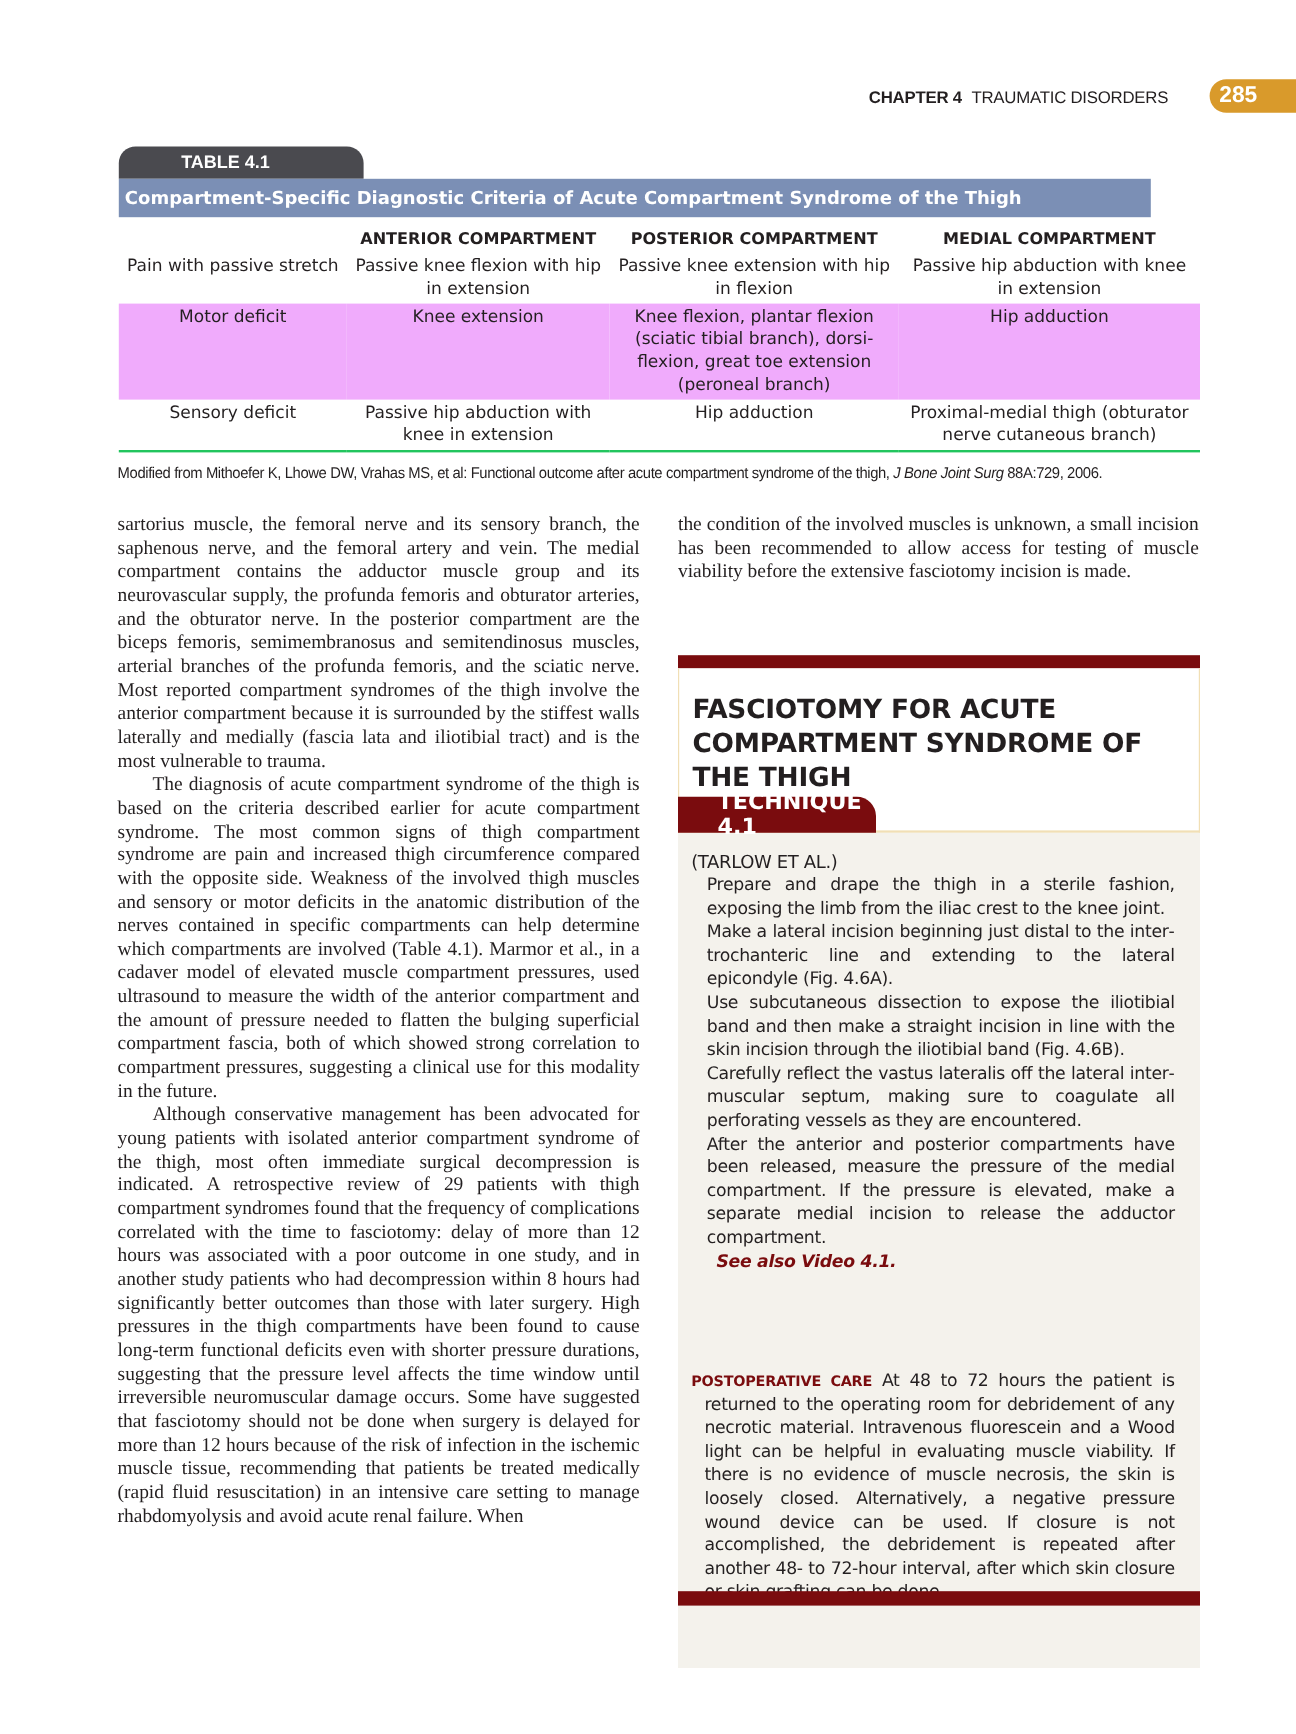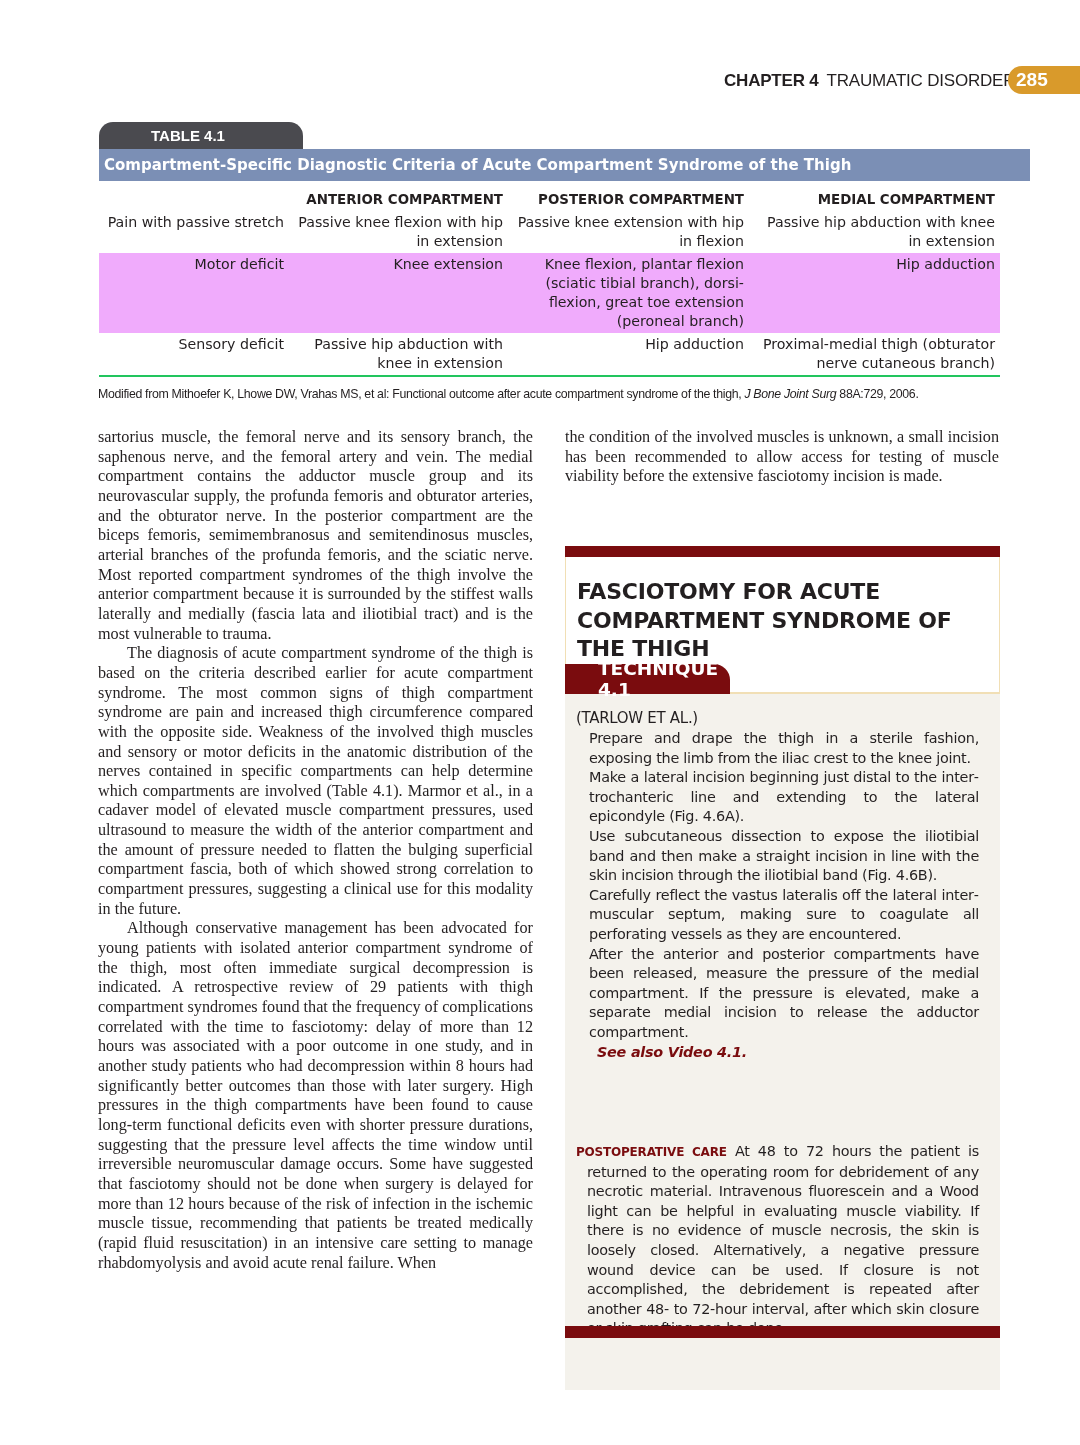--- a/index.html
+++ b/index.html
@@ -5,48 +5,48 @@
   html, body { margin: 0; padding: 0; }
   body {
     width: 1080px; height: 1445px; background: #ffffff; position: relative; overflow: hidden;
     color: #231f20;
   }
 
   
   .running-header {
     position: absolute; top: 68px; left: 724px; height: 26px;
     display: flex; align-items: center; font-family: "Liberation Sans", sans-serif;
-    font-size: 17px; color: #231f20; letter-spacing: -0.2px;
+    font-size: 14px; color: #231f20; letter-spacing: -0.2px;
   }
   .running-header .chap { font-weight: bold; margin-right: 8px; }
   .page-num {
     position: absolute; top: 66px; left: 1008px; width: 80px; height: 28px;
     background: #d99a2b; border-radius: 14px 0 0 14px; color: #fff;
     font-family: "Liberation Sans", sans-serif; font-weight: bold; font-size: 19px;
     display: flex; align-items: center; padding-left: 8px; box-sizing: border-box;
   }
 
   
   .table-tab {
     position: absolute; top: 122px; left: 99px; width: 204px; height: 27px;
     background: #4a4a4f; border-radius: 14px 14px 0 0; color: #fff;
     font-family: "Liberation Sans", sans-serif; font-weight: bold; font-size: 15px;
     display: flex; align-items: center; padding-left: 52px; box-sizing: border-box;
   }
   .table-title {
-    position: absolute; top: 149px; left: 99px; width: 931px; height: 32px;
+    position: absolute; top: 149px; left: 99px; width: 860px; height: 32px;
     background: #7b8fb5; color: #fff; font-family: "DejaVu Sans", sans-serif;
     font-weight: bold; font-size: 15px; display: flex; align-items: center; padding-left: 5px;
     box-sizing: border-box;
   }
   table.crit {
     position: absolute; top: 184px; left: 99px; width: 901px; border-collapse: collapse;
     font-family: "DejaVu Sans", sans-serif; font-size: 14.2px; color: #231f20; line-height: 19px;
   }
-  table.crit td, table.crit th { padding: 2px 5px 2px 5px; vertical-align: top; text-align: right; }
+  table.crit td, table.crit th { padding: 2px 5px 2px 5px; vertical-align: top; text-align: center; }
   table.crit th { font-weight: bold; font-size: 13.4px; padding-top: 6px; padding-bottom: 2px; }
   table.crit tr.shade { background: #f0abfc; }
   table.crit tr.last { border-bottom: 2px solid #22c55e; }
   .c1 { width: 180px; } .c2 { width: 209px; } .c3 { width: 231px; }
 
   .table-source {
     position: absolute; top: 386px; left: 98px; font-family: "Liberation Sans", sans-serif;
     font-size: 13px; color: #231f20; letter-spacing: -0.35px; transform: scaleX(0.95); transform-origin: left;
   }
 

